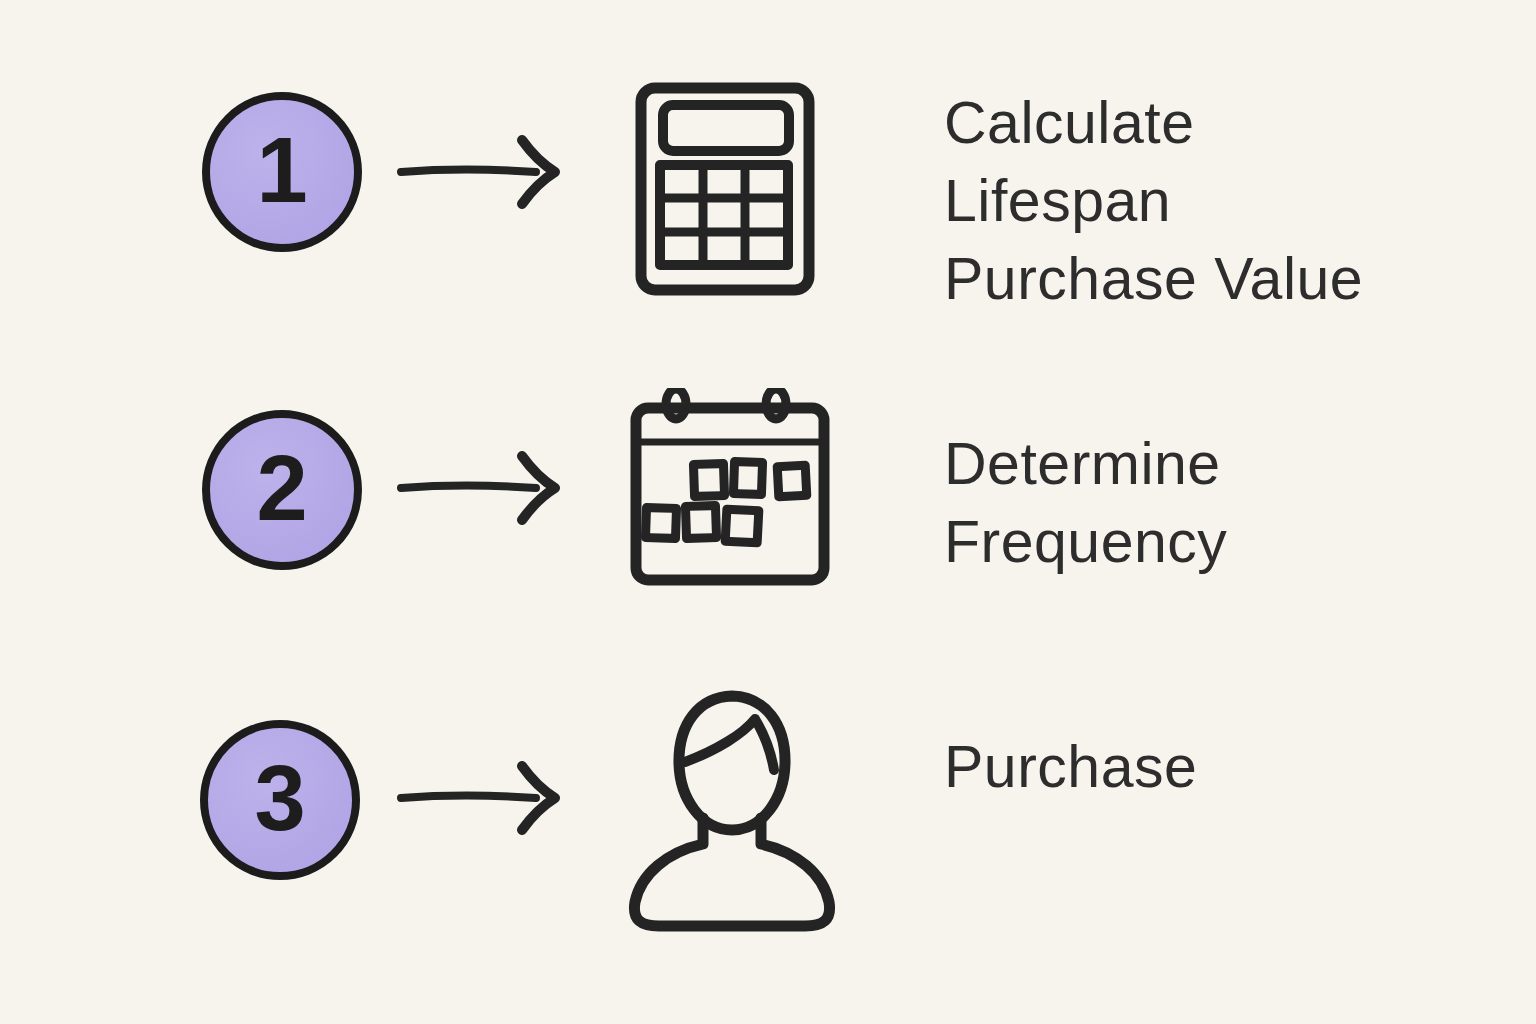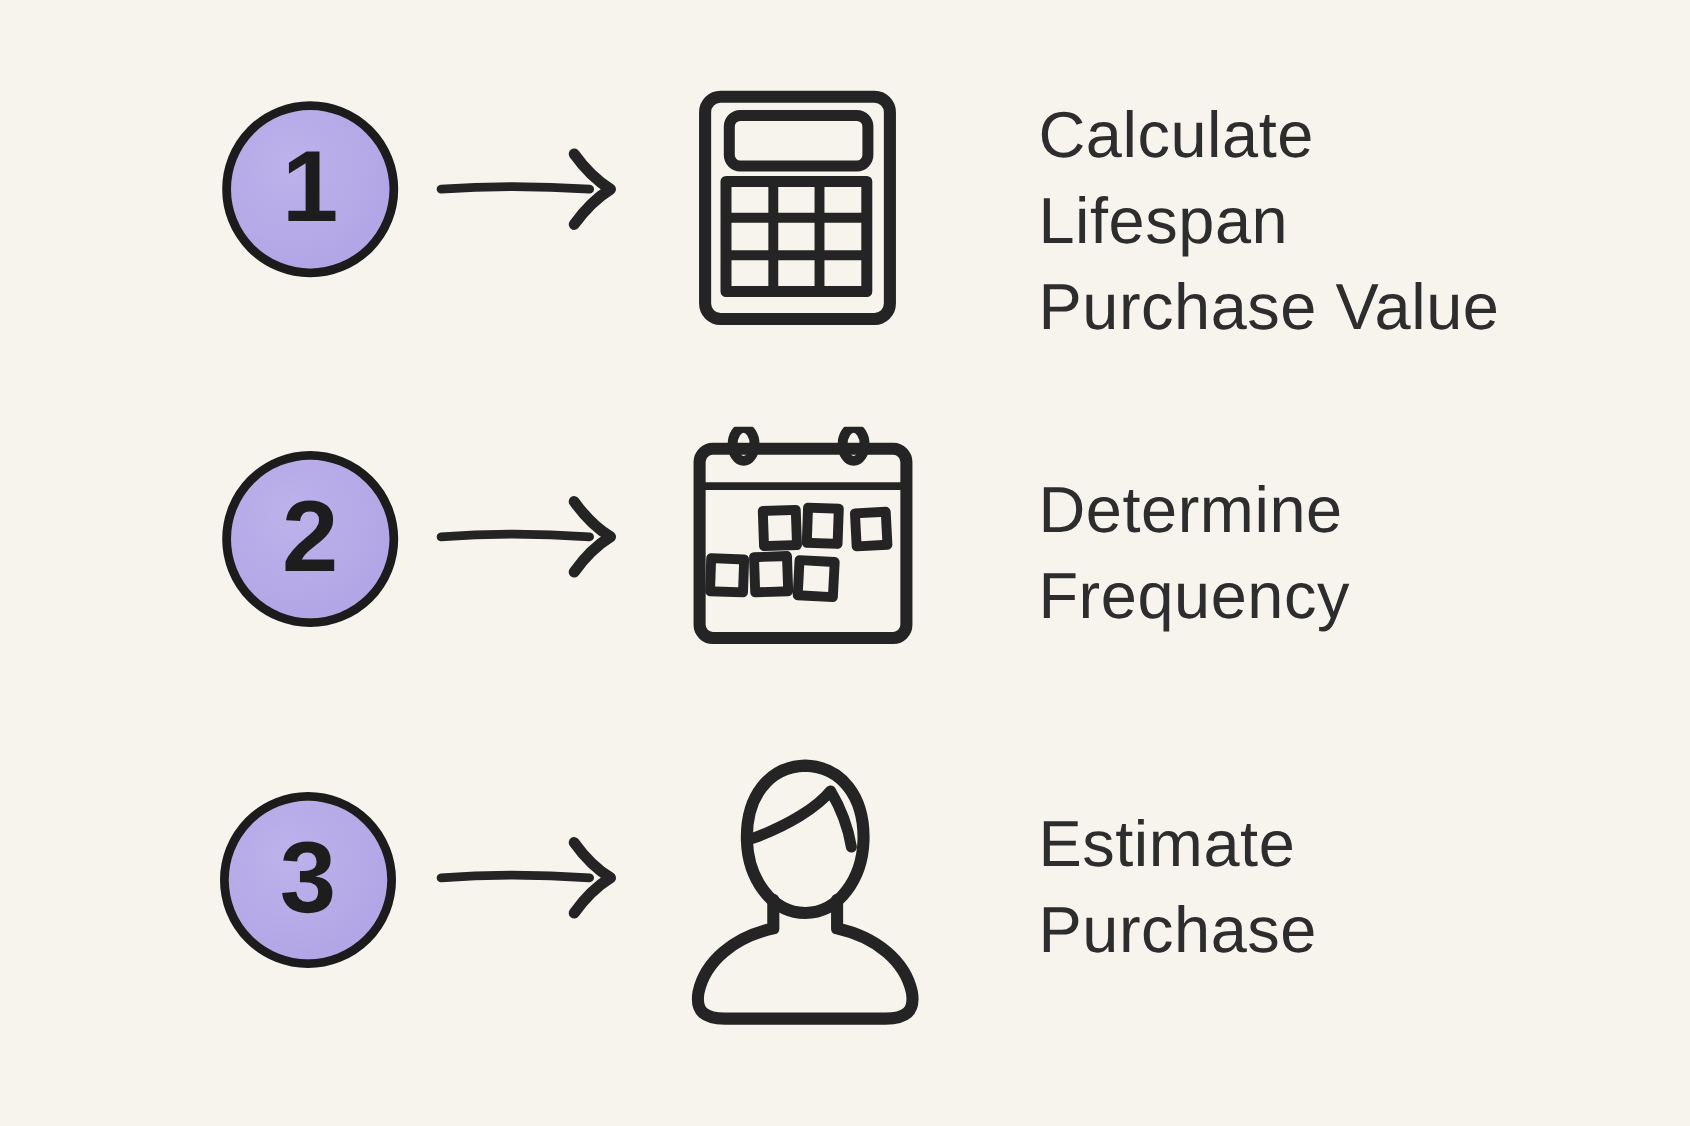--- a/index.html
+++ b/index.html
@@ -110,17 +110,16 @@
     <path d="M126,8 C136,22 146,32 159,40 C146,48 136,58 126,72" fill="none" stroke="currentColor" stroke-width="10" stroke-linecap="round" stroke-linejoin="round"></path>
   </svg>
 
   <svg class="abs icon-svg" style="left:625px; top:690px;" width="215" height="245" viewBox="0 0 215 245">
     <path d="M107,6 C74,7 53,34 54,74 C55,108 76,140 107,140 C138,140 159,108 160,74 C161,34 140,7 107,6 Z" fill="none" stroke="currentColor" stroke-width="11" stroke-linejoin="round"></path>
     <path d="M60,72 C92,60 118,44 130,29 C139,44 146,62 149,80" fill="none" stroke="currentColor" stroke-width="10" stroke-linecap="round" stroke-linejoin="round"></path>
     <path d="M78,128 L78,154 C42,162 16,184 10,212 C7,230 16,236 34,236 L180,236 C198,236 207,230 204,212 C198,184 172,162 136,154 L136,128" fill="none" stroke="currentColor" stroke-width="11" stroke-linecap="round" stroke-linejoin="round"></path>
   </svg>
 
   <div class="abs label" style="left:944px; top:728px;">
-    <div>Estimate</div>
     <div>Purchase</div>
   </div>
 
 </div>
 
 </body></html>

